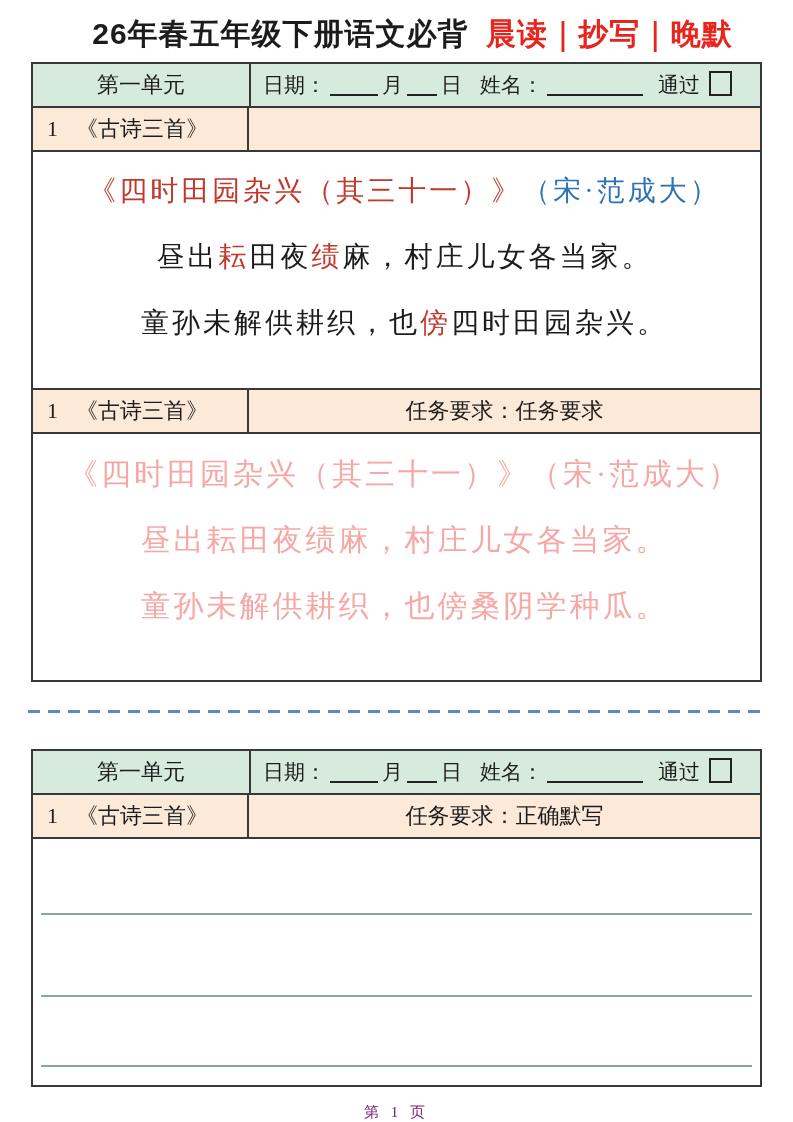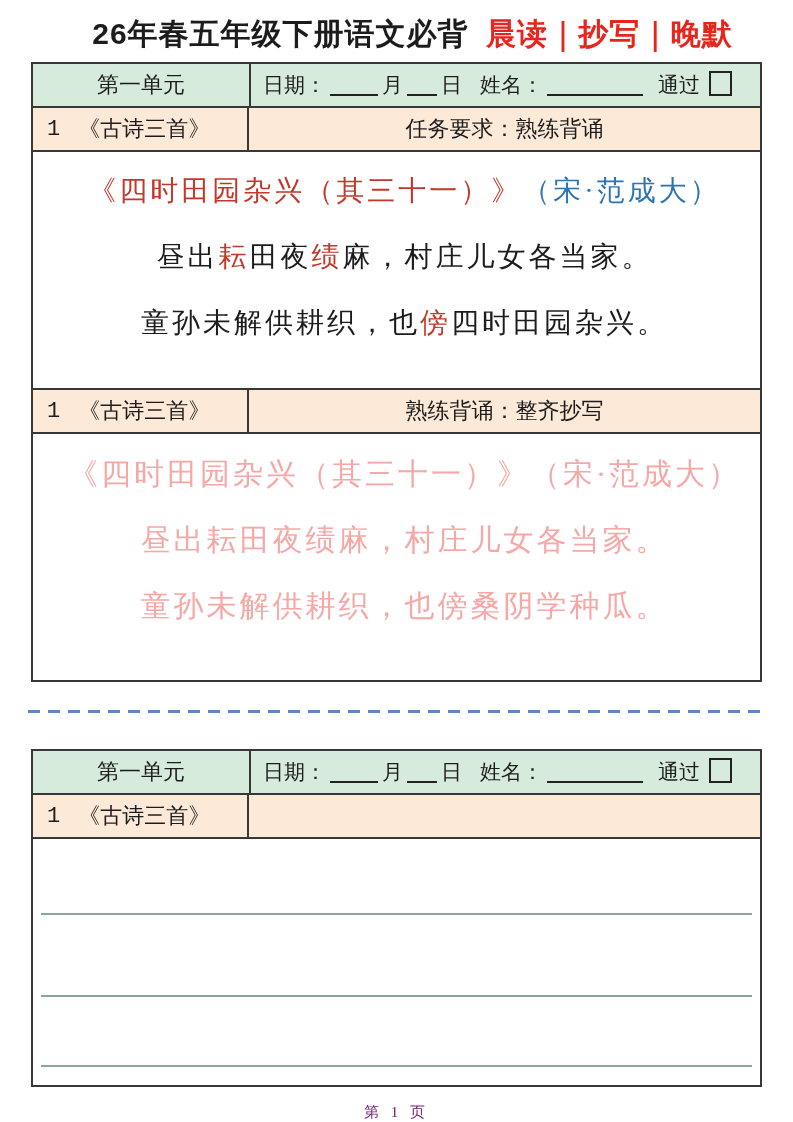--- a/index.html
+++ b/index.html
@@ -28,21 +28,20 @@
   
   .card{
     margin:0 31px;
     border:2px solid var(--border_dark,#383838);
   }
   .row{
     display:flex;
     height:42px;
     border-bottom:2px solid var(--border_dark,#383838);
     font-size:22px;
-    font-family:Liberation Mono, monospace;
   }
   .row.green{background:var(--header_green,#d7ebdc);}
   .row.peach{background:var(--row_peach,#fce9d8);}
   .cell-left{
     width:216px;
     flex:0 0 216px;
     border-right:2px solid var(--border_dark,#383838);
     display:flex;align-items:center;justify-content:center;
   }
   .cell-left.lesson{justify-content:flex-start;padding-left:14px;box-sizing:border-box;}
@@ -151,41 +150,40 @@
           <span class="checkbox"></span>
         </span>
       </div>
     </div>
 
     <div class="row peach">
       <div class="cell-left lesson">
         <span class="num">1</span>
         <span>《古诗三首》</span>
       </div>
-      <div class="cell-right task">任务要求：熟练背诵</div>
     </div>
 
     <div class="poem recite">
       <div class="poem-line">
         <span class="red">《四时田园杂兴（其三十一）》</span><span class="blue">（宋·范成大）</span>
       </div>
       <div class="poem-line">
         <span>昼出</span><span class="red">耘</span><span>田夜</span><span class="red">绩</span><span>麻，村庄儿女各当家。</span>
       </div>
       <div class="poem-line">
         <span>童孙未解供耕织，也</span><span class="red">傍</span><span>四时田园杂兴。</span>
       </div>
     </div>
 
     <div class="row peach">
       <div class="cell-left lesson">
         <span class="num">1</span>
         <span>《古诗三首》</span>
       </div>
-      <div class="cell-right task">熟练背诵：整齐抄写</div>
+      <div class="cell-right task">任务要求：任务要求</div>
     </div>
 
     <div class="poem trace-block">
       <div class="poem-line">
         <span>《四时田园杂兴（其三十一）》</span><span>（宋·范成大）</span>
       </div>
       <div class="poem-line">昼出耘田夜绩麻，村庄儿女各当家。</div>
       <div class="poem-line">童孙未解供耕织，也傍桑阴学种瓜。</div>
     </div>
 
@@ -211,20 +209,21 @@
           <span class="checkbox"></span>
         </span>
       </div>
     </div>
 
     <div class="row peach">
       <div class="cell-left lesson">
         <span class="num">1</span>
         <span>《古诗三首》</span>
       </div>
+      <div class="cell-right task">任务要求：正确默写</div>
     </div>
 
     <div class="write-area">
       <div class="write-line l1"></div>
       <div class="write-line l2"></div>
       <div class="write-line l3"></div>
     </div>
 
   </div>
 

